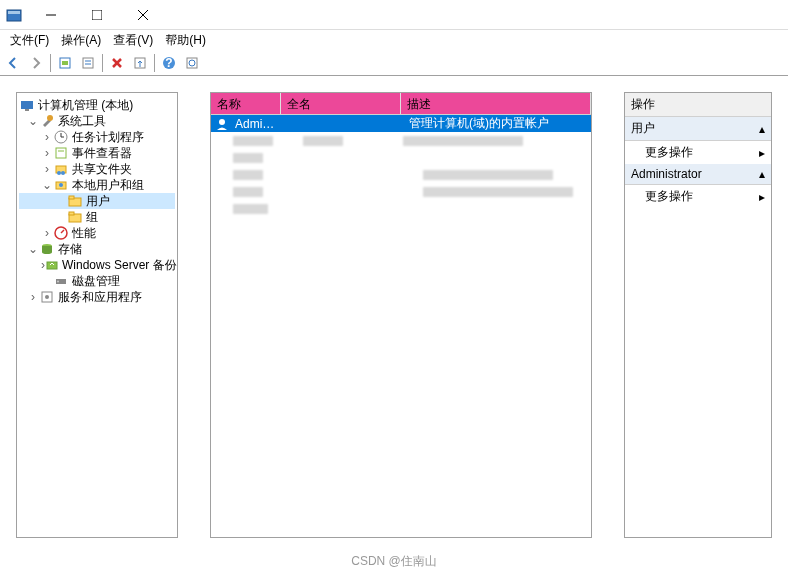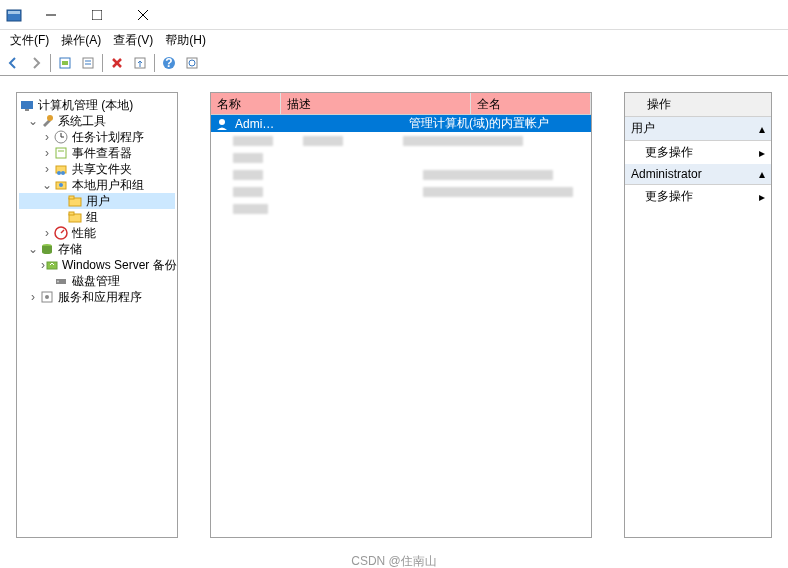--- a/index.html
+++ b/index.html
@@ -17,33 +17,33 @@
 .body-row { display: flex; height: calc(568px - 30px - 20px - 26px - 14px); }
 .panel { border: 1px solid #a0a0a0; margin: 16px; }
 .left-panel { width: 162px; overflow: auto; background: #fff; }
 .mid-panel { flex: 1; display: flex; flex-direction: column; background: #fff; }
 .right-panel { width: 148px; background: #fff; display: flex; flex-direction: column; }
 .tree { padding: 4px 2px; }
 .tree-node { display: flex; align-items: center; height: 16px; white-space: nowrap; }
 .twisty { width: 12px; display: inline-flex; justify-content: center; color: #666; cursor: pointer; }
 .tree-icon { width: 16px; height: 16px; margin-right: 3px; display: inline-flex; align-items: center; justify-content: center; }
 .selected-node { background: #cce8ff; }
-.list-header { display: flex; border-bottom: 1px solid #d0d0d0; height: 22px; background: #fca5a5; }
+.list-header { display: flex; border-bottom: 1px solid #d0d0d0; height: 22px; background: #ec4899; }
 .list-header-cell { padding: 3px 6px; border-right: 1px solid #e0e0e0; text-align: left; }
 .col-name { width: 70px; }
 .col-fullname { width: 120px; }
 .col-desc { flex: 1; }
 .list-body { flex: 1; overflow: auto; }
 .list-row { display: flex; height: 17px; align-items: center; }
 .list-row.selected { background: #0078d7; color: #fff; }
 .list-cell { padding: 1px 6px; overflow: hidden; text-overflow: ellipsis; white-space: nowrap; }
 .list-icon { width: 14px; height: 14px; margin-left: 4px; display: inline-flex; }
 .blurred-row { display: flex; height: 17px; align-items: center; }
 .blur-block { background: #d8d8d8; height: 10px; border-radius: 1px; filter: blur(1px); }
-.actions-header { background: #f0f0f0; border-bottom: 1px solid #d0d0d0; padding: 3px 22px; font-weight: normal; }
+.actions-header { background: #f0f0f0; border-bottom: 1px solid #d0d0d0; padding: 3px 6px; font-weight: normal; }
 .actions-section-title { background: #e6eef7; padding: 3px 6px; display: flex; justify-content: space-between; align-items: center; border-bottom: 1px solid #d0d0d0; }
 .actions-item { padding: 3px 6px 3px 20px; display: flex; justify-content: space-between; align-items: center; }
 .footer { height: 14px; display: flex; justify-content: center; align-items: center; padding: 0 8px; color: #999; font-size: 10px; }
 .folder-icon rect { fill: #fdd869; stroke: #d6a21a; }
 .user-icon { fill: #4a90d9; }
 </style>
 </head>
 <body>
 
 <div class="titlebar">
@@ -265,22 +265,22 @@
             </svg>
           </span>
         <span>服务和应用程序</span>
       </div>
     </div>
   </div>
 
   <div class="mid-panel panel">
     <div class="list-header">
       <div class="list-header-cell col-name">名称</div>
+      <div class="list-header-cell col-fullname">全名</div>
       <div class="list-header-cell col-desc">描述</div>
-      <div class="list-header-cell col-fullname">全名</div>
     </div>
     <div class="list-body">
       <div class="list-row selected">
         <span class="list-icon">
             <svg width="14" height="14" class="user-icon">
               <circle cx="7" cy="5" r="3" fill="#fff"></circle>
               <path d="M2 13 Q7 8 12 13" fill="#fff"></path>
             </svg>
           </span>
         <div class="list-cell" style="width:54px">Administrat...</div>

